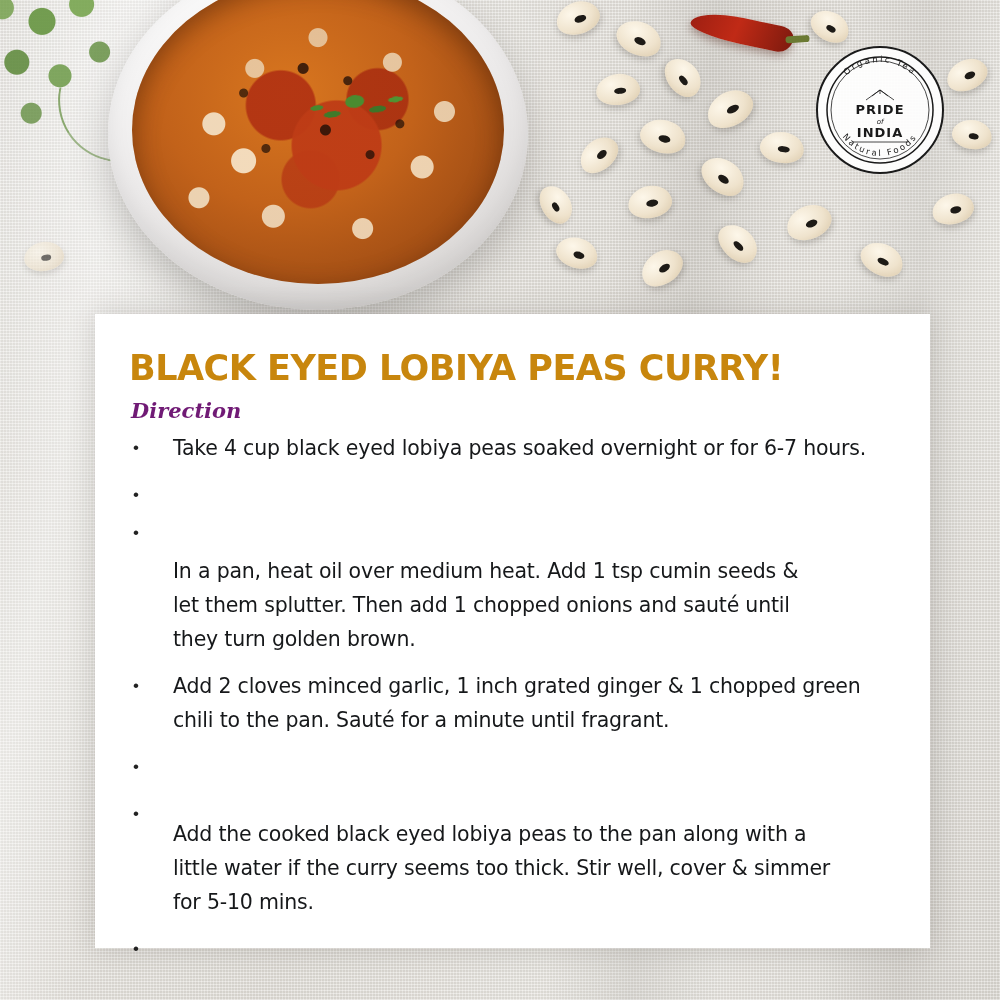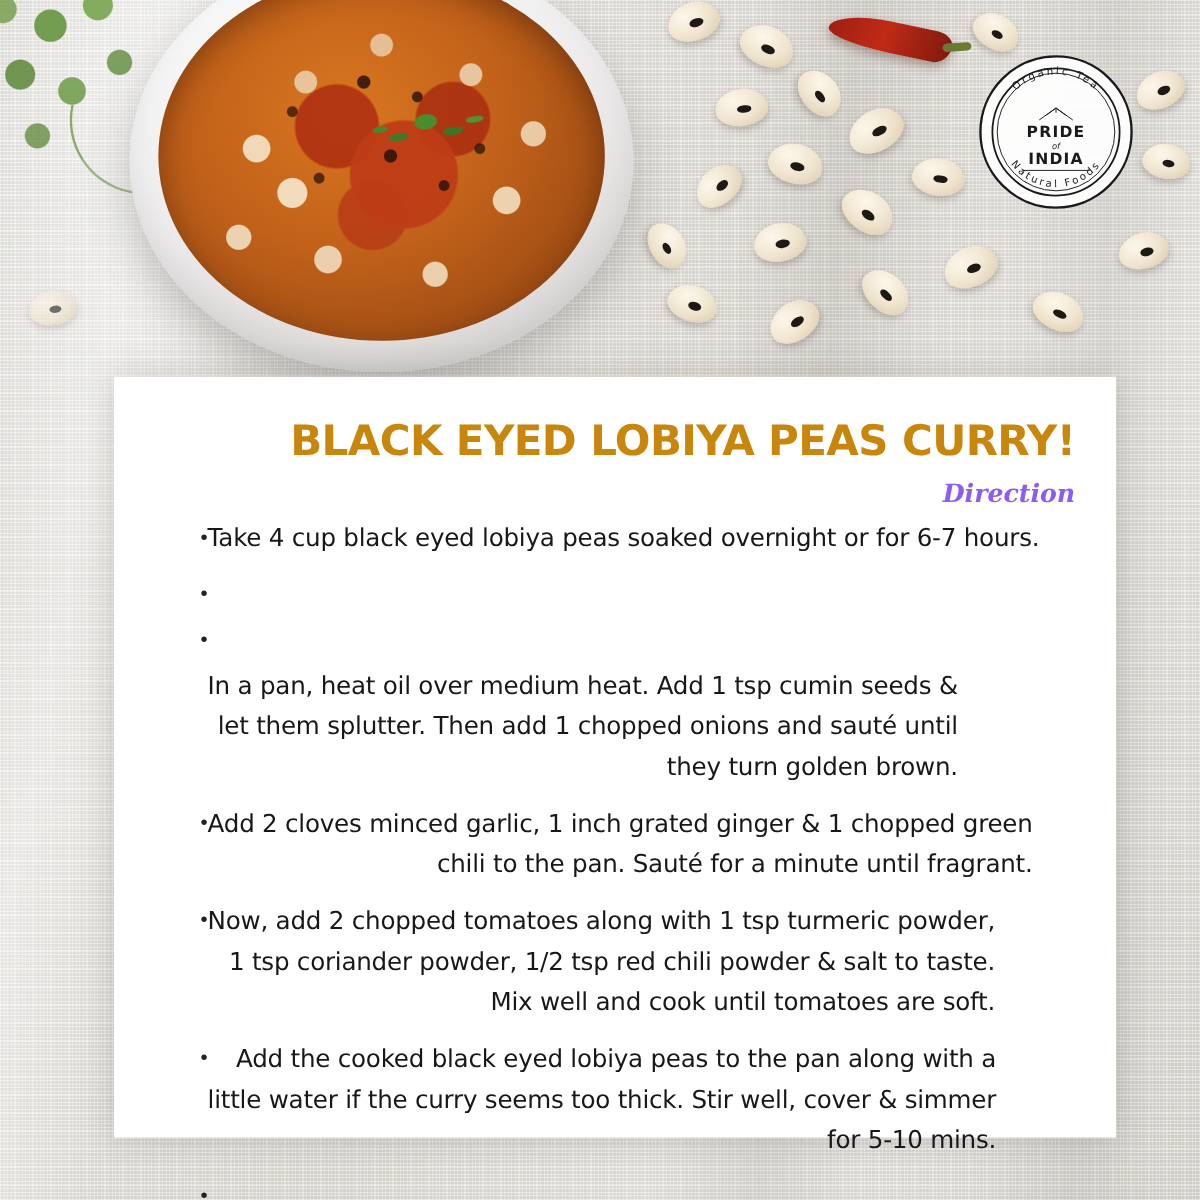--- a/index.html
+++ b/index.html
@@ -198,37 +198,36 @@
   .card {
     position: absolute;
     left: 95px;
     top: 314px;
     width: 835px;
     height: 634px;
     background: #ffffff;
     box-shadow: 0 0 26px rgba(60,56,50,0.18);
     padding: 26px 34px 0 34px;
     box-sizing: border-box;
-    text-align: right;
   }
   .recipe-title {
     color: #c8860d;
     font-family: "DejaVu Sans", sans-serif;
     font-weight: bold;
     font-size: 35px;
     letter-spacing: -0.5px;
     margin: 8px 0 10px 0;
     white-space: nowrap;
   }
   .direction-label {
     font-family: "DejaVu Serif", serif;
     font-style: italic;
     font-weight: bold;
     font-size: 21px;
-    color: #8b5cf6;
+    color: #701a75;
     margin: 0 0 8px 2px;
   }
   .steps {
     list-style: none;
     margin: 0;
     padding: 0;
   }
   .step {
     display: flex;
     align-items: flex-start;
@@ -346,27 +345,24 @@
 let them splutter. Then add 1 chopped onions and sauté until
 they turn golden brown.</span>
       </li>
       <li class="step">
         <span class="bullet">•</span>
         <span class="step-text" style="white-space: pre-line;">Add 2 cloves minced garlic, 1 inch grated ginger &amp; 1 chopped green
  chili to the pan. Sauté for a minute until fragrant.</span>
       </li>
       <li class="step">
         <span class="bullet">•</span>
-        <span class="step-text" style="white-space: pre-line;">Now, add 2 chopped tomatoes along with 1 tsp turmeric powder,
- 1 tsp coriander powder, 1/2 tsp red chili powder &amp; salt to taste.
-Mix well and cook until tomatoes are soft.</span>
-      </li>
-      <li class="step">
-        <span class="bullet">•</span>
-        <span class="step-text" style="white-space: pre-line;">Add the cooked black eyed lobiya peas to the pan along with a
+      </li>
+      <li class="step">
+        <span class="bullet">•</span>
+        <span class="step-text" style="white-space: pre-line; margin-top: 20px;">Add the cooked black eyed lobiya peas to the pan along with a
 little water if the curry seems too thick. Stir well, cover &amp; simmer
 for 5-10 mins.</span>
       </li>
       <li class="step">
         <span class="bullet">•</span>
       </li>
     </ul>
   </div>
 
 </div>

